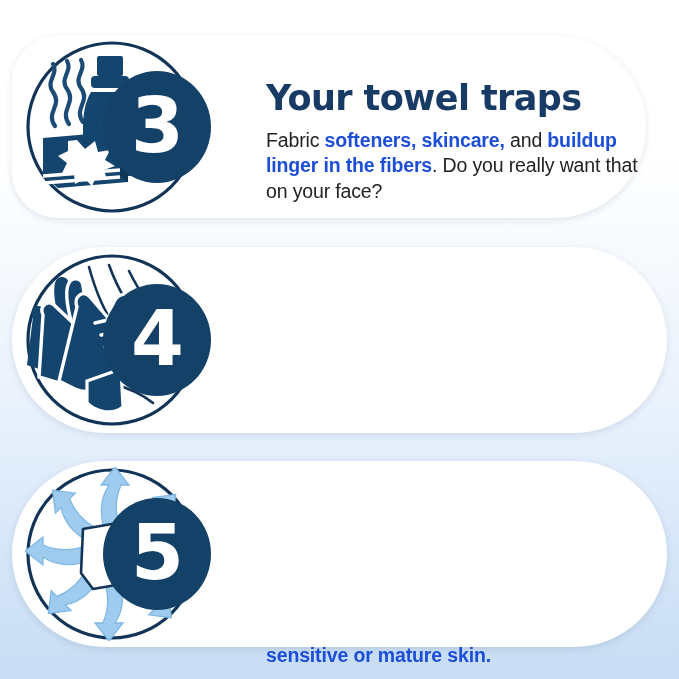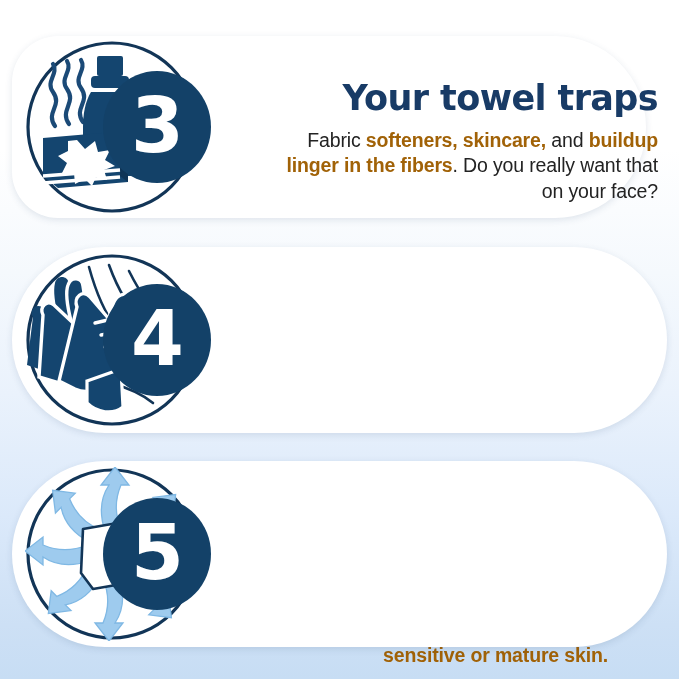--- a/index.html
+++ b/index.html
@@ -99,22 +99,21 @@
     font-weight: 700;
     font-size: 76px;
     line-height: 1;
     letter-spacing: -1px;
     margin-top: -2px;
   }
 
   
   .text-col {
     position: absolute;
-    left: 266px;
-    text-align: right;
+    left: 254px;
   }
   .c1 .text-col { top: 43px; width: 380px; }
   .c2 .text-col { top: 252px; width: 330px; }
 
   h2.headline {
     margin: 0;
     color: #183b66;
     font-family: "DejaVu Sans", sans-serif;
     font-weight: 700;
     letter-spacing: -0.6px;
@@ -124,21 +123,21 @@
 
   p.body {
     margin: 9px 0 0 0;
     color: #232323;
     font-family: "Liberation Sans", sans-serif;
     font-size: 19.5px;
     line-height: 1.33;
     letter-spacing: -0.15px;
   }
   .c2 p.body { margin-top: 10px; }
-  p.body b { font-weight: 700; color: #a16207; }
+  p.body b { font-weight: 700; color: #1d4ed8; }
 </style>
 </head>
 <body>
 
 <div class="board">
 
   <div class="card card-1 c1">
     <div class="icon-wrap">
 
       <svg class="icon-circle" viewBox="0 0 174 174">

